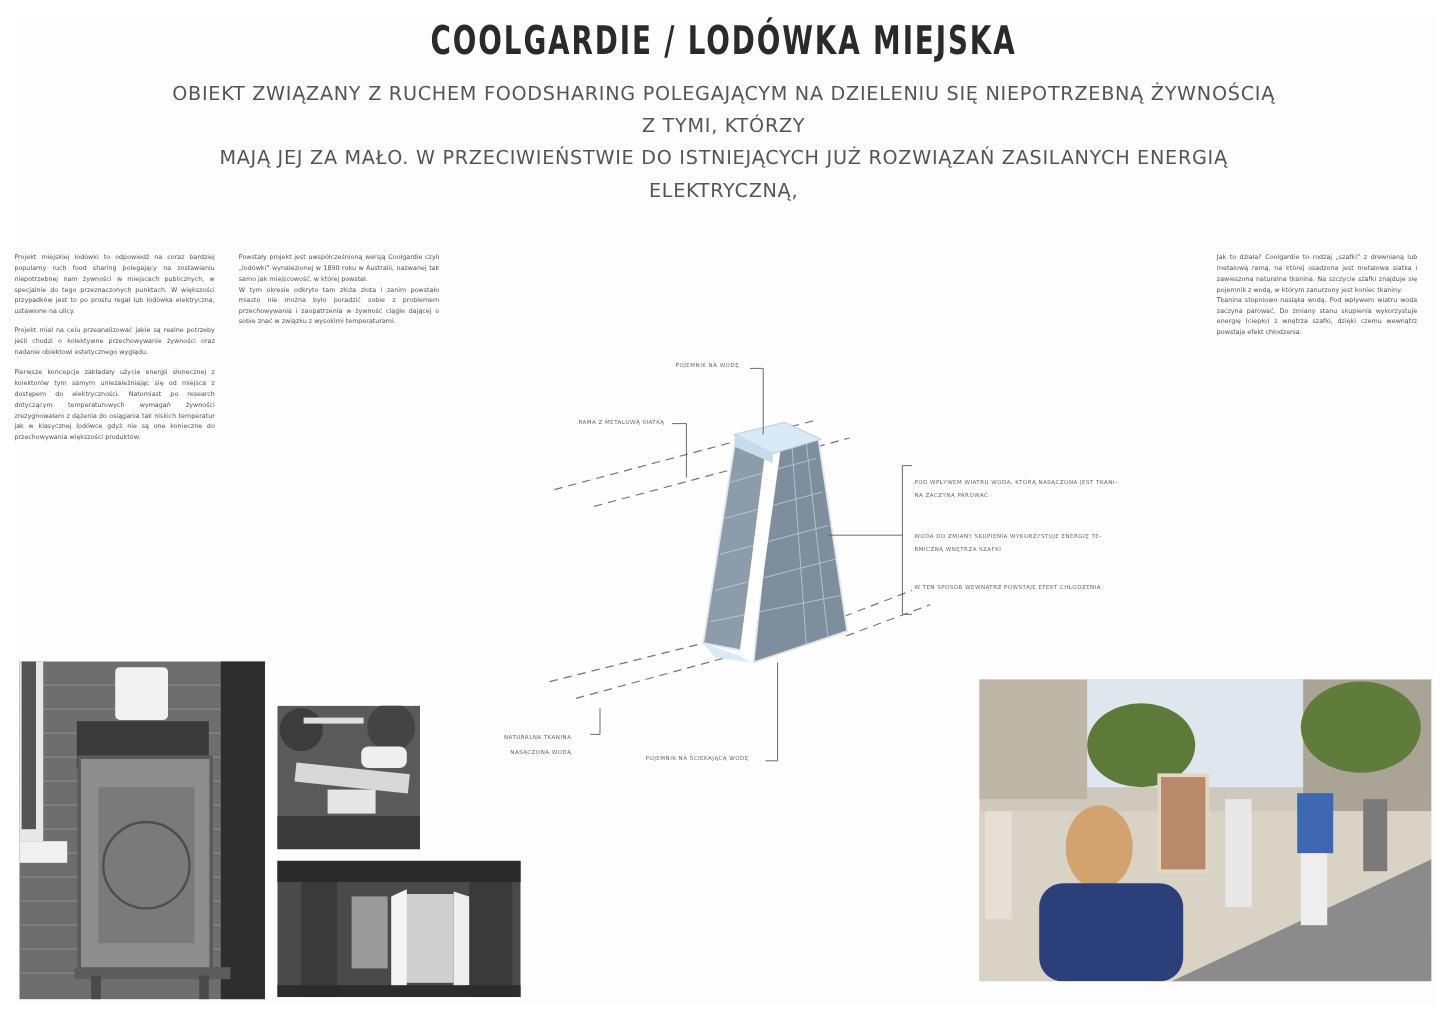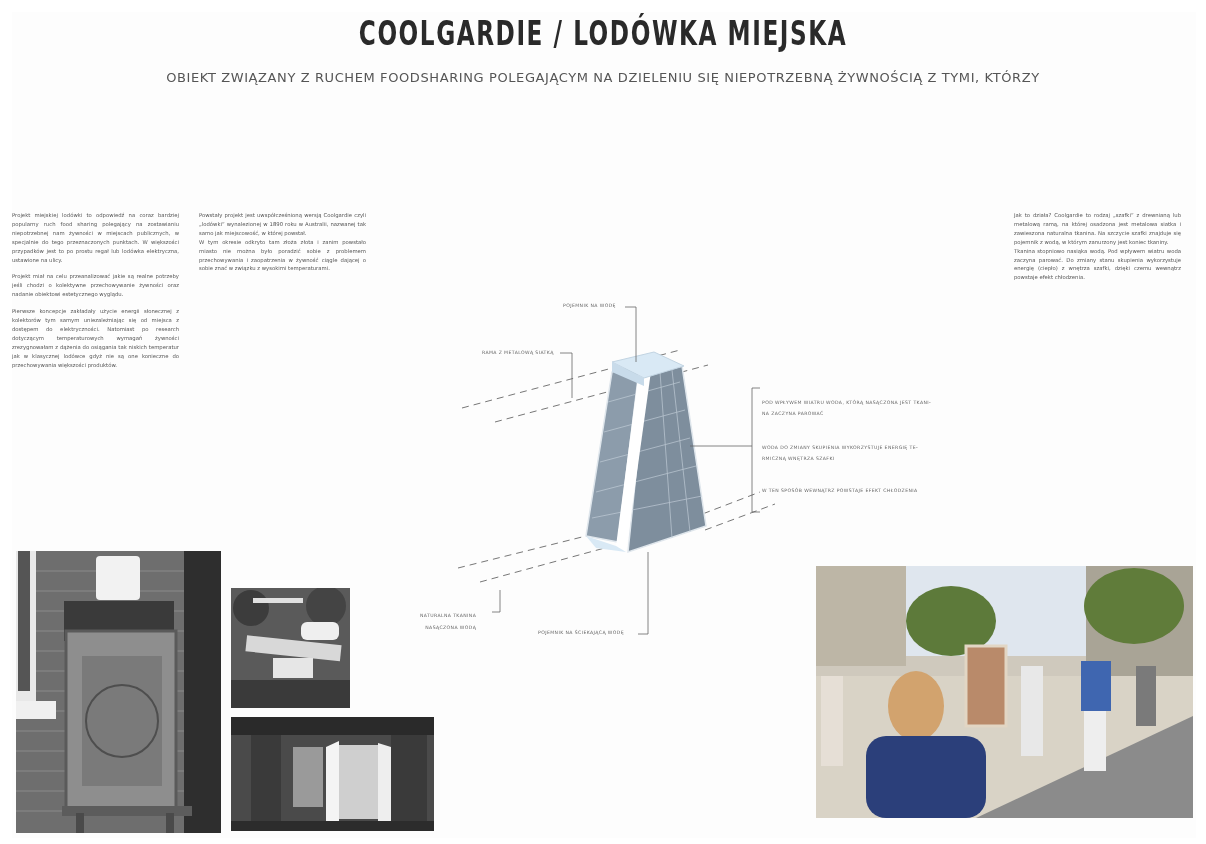--- a/index.html
+++ b/index.html
@@ -1,37 +1,38 @@
 <!DOCTYPE html>
 <html><head>
 <meta charset="utf-8">
 <style>
   html,body{margin:0;padding:0;background:#ffffff;}
   body{width:1206px;height:844px;position:relative;overflow:hidden;font-family:"DejaVu Sans",sans-serif;color:#333;}
   .sheet{position:absolute;left:12px;top:12px;width:1184px;height:826px;background:#fdfdfd;}
   .title{position:absolute;left:0;top:14px;width:1206px;text-align:center;font-family:"DejaVu Sans Condensed","DejaVu Sans",sans-serif;font-weight:bold;font-size:33px;letter-spacing:2px;color:#2a2a2a;transform:scaleX(0.78);transform-origin:center;}
-  .lead{position:absolute;left:140px;top:64px;width:926px;text-align:center;font-family:"DejaVu Sans",sans-serif;font-size:13px;line-height:27px;letter-spacing:0.6px;color:#555;text-transform:uppercase;}
+  .lead{position:absolute;left:140px;top:64px;width:926px;text-align:center;font-family:"DejaVu Sans",sans-serif;font-size:16px;line-height:27px;letter-spacing:0.6px;color:#555;text-transform:uppercase;}
   .col{position:absolute;font-size:5.3px;line-height:8.9px;color:#555;text-align:justify;}
   .col p{margin:0 0 8px 0;}
   .col1{left:12px;top:211px;width:167px;}
   .col2{left:199px;top:211px;width:167px;}
   .col3{left:1014px;top:211px;width:167px;}
   .lbl{position:absolute;font-size:4.6px;letter-spacing:0.4px;color:#666;text-transform:uppercase;white-space:nowrap;}
   .photo{position:absolute;overflow:hidden;}
   svg{display:block;}
 </style>
 </head>
 <body>
 
 <div class="sheet"></div>
 
 <div class="title">COOLGARDIE / LODÓWKA MIEJSKA</div>
 
 <div class="lead">
   <div>OBIEKT ZWIĄZANY Z RUCHEM FOODSHARING POLEGAJĄCYM NA DZIELENIU SIĘ NIEPOTRZEBNĄ ŻYWNOŚCIĄ Z TYMI, KTÓRZY</div>
+  <div>MAJĄ JEJ ZA MAŁO. W PRZECIWIEŃSTWIE DO ISTNIEJĄCYCH JUŻ ROZWIĄZAŃ ZASILANYCH ENERGIĄ ELEKTRYCZNĄ,</div>
 </div>
 
 <div class="col col1">
   <p>Projekt miejskiej lodówki to odpowiedź na coraz bardziej popularny ruch food sharing polegający na zostawianiu niepotrzebnej nam żywności w miejscach publicznych, w specjalnie do tego przeznaczonych punktach. W większości przypadków jest to po prostu regał lub lodówka elektryczna, ustawione na ulicy.</p>
   <p>Projekt miał na celu przeanalizować jakie są realne potrzeby jeśli chodzi o kolektywne przechowywanie żywności oraz nadanie obiektowi estetycznego wyglądu.</p>
   <p>Pierwsze koncepcje zakładały użycie energii słonecznej z kolektorów tym samym uniezależniając się od miejsca z dostępem do elektryczności. Natomiast po research dotyczącym temperaturowych wymagań żywności zrezygnowałam z dążenia do osiągania tak niskich temperatur jak w klasycznej lodówce gdyż nie są one konieczne do przechowywania większości produktów.</p>
 </div>
 <div class="col col2">
   <p style="margin-bottom:0">Powstały projekt jest uwspółcześnioną wersją Coolgardie czyli „lodówki” wynalezionej w 1890 roku w Australii, nazwanej tak samo jak miejscowość, w której powstał.</p>
   <p>W tym okresie odkryto tam złoża złota i zanim powstało miasto nie można było poradzić sobie z problemem przechowywania i zaopatrzenia w żywność ciągle dającej o sobie znać w związku z wysokimi temperaturami.</p>

